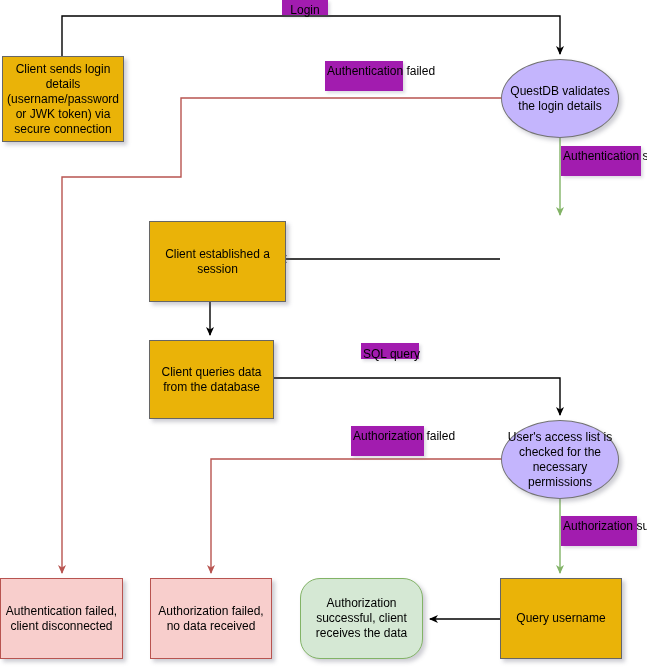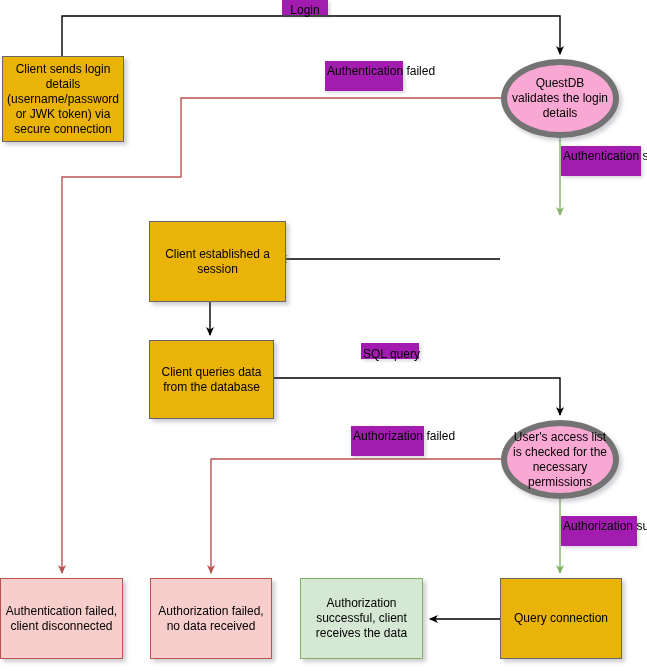--- a/index.html
+++ b/index.html
@@ -34,22 +34,22 @@
     line-height: 15px;
     color: #000000;
     padding: 2px 4px;
     box-shadow: 3px 3px 4px rgba(90, 90, 110, 0.30);
   }
   .node-process {
     background: #eab308;
     border: 1px solid #666666;
   }
   .node-decision {
-    background: #f9a8d4;
-    border: 6px solid #737373;
+    background: #c4b5fd;
+    border: 1px solid #737373;
     border-radius: 50%;
   }
   .node-error {
     background: #f8cecc;
     border: 1px solid #b85450;
   }
   .node-success {
     background: #d5e8d4;
     border: 1px solid #82b366;
   }
@@ -125,26 +125,26 @@
   </div>
 
   <div class="node node-error" style="left:0px; top:578px; width:123px; height:81px;">
     <span>Authentication failed, client disconnected</span>
   </div>
 
   <div class="node node-error" style="left:150px; top:578px; width:122px; height:81px;">
     <span>Authorization failed, no data received</span>
   </div>
 
-  <div class="node node-success" style="left:300px; top:578px; width:123px; height:81px;">
+  <div class="node node-success" style="left:300px; top:578px; width:123px; height:81px;border-radius:20px;">
     <span>Authorization successful, client receives the data</span>
   </div>
 
   <div class="node node-process" style="left:500px; top:578px; width:122px; height:81px;">
-    <span>Query connection</span>
+    <span>Query username</span>
   </div>
 
   <div class="edge-label" style="left:282px; top:0px; width:46px; height:15px; line-height:15px;">Login</div>
 
   <div class="edge-label" style="left:325px; top:61px; width:78px; height:30px;">Authentication failed</div>
 
   <div class="edge-label" style="left:561px; top:146px; width:80px; height:30px;">Authentication successful</div>
 
   <div class="edge-label" style="left:361px; top:343px; width:58px; height:16px; line-height:16px;">SQL query</div>
 

